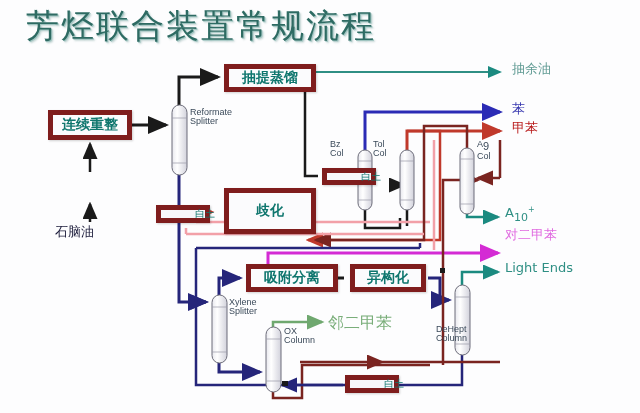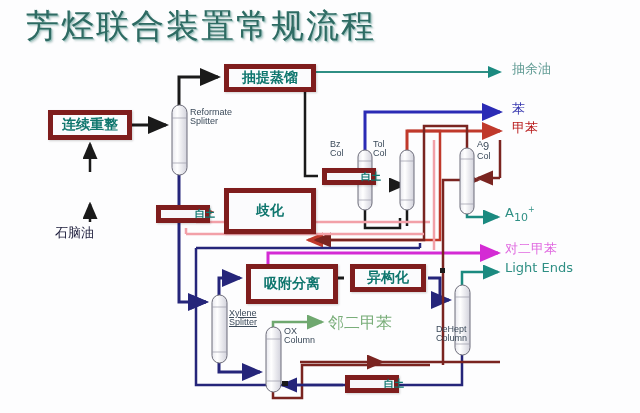--- a/index.html
+++ b/index.html
@@ -46,21 +46,21 @@
     box-sizing: border-box;
     box-shadow: 1px 1px 2px rgba(0,0,0,0.18);
     white-space: nowrap;
   }
   .procbox {
     font-size: 14px;
     font-weight: bold;
   }
   .claybox {
     font-size: 10px;
-    font-weight: bold;
+    font-weight: normal;
     background: #f7f7fa;
     padding-left: 44px;
   }
   .plainlabel {
     position: absolute;
     font-family: "DejaVu Sans", sans-serif;
     white-space: nowrap;
     line-height: 1.05;
   }
   .colname {
@@ -69,21 +69,21 @@
     font-family: "Liberation Sans", sans-serif;
   }
   .outlabel {
     font-size: 13px;
     font-family: "DejaVu Sans", sans-serif;
     text-align: right;
   }
   .feedlabel {
     font-size: 13px;
     color: #1b1b3a;
-    font-family: Liberation Sans, sans-serif;
+    font-family: Liberation Mono, monospace;
   }
   .sub {
     font-size: 11px;
     vertical-align: sub;
   }
   .sup {
     font-size: 8px;
     vertical-align: super;
   }
 </style>
@@ -317,21 +317,21 @@
 
   <div class="boxlabel procbox" style="left:48px; top:110px; width:84px; height:30px;">
     <span>连续重整</span>
   </div>
   <div class="boxlabel procbox" style="left:224px; top:64px; width:92px; height:28px;">
     <span>抽提蒸馏</span>
   </div>
   <div class="boxlabel procbox" style="left:224px; top:188px; width:92px; height:46px;">
     <span>歧化</span>
   </div>
-  <div class="boxlabel procbox" style="left:246px; top:264px; width:92px; height:40px;">
+  <div class="boxlabel procbox" style="left:246px; top:264px; width:92px; height:28px;">
     <span>吸附分离</span>
   </div>
   <div class="boxlabel procbox" style="left:350px; top:264px; width:76px; height:28px;">
     <span>异构化</span>
   </div>
 
   <div class="boxlabel claybox" style="left:156px; top:205px; width:36px; height:18px;">
     <span>白土</span>
   </div>
   <div class="boxlabel claybox" style="left:322px; top:168px; width:34px; height:17px;">
@@ -350,21 +350,21 @@
     <span>Col</span>
   </div>
   <div class="plainlabel colname" style="left:373px; top:140px;">
     <span>Tol</span><br>
     <span>Col</span>
   </div>
   <div class="plainlabel colname" style="left:477px; top:140px;">
     <span>A<span class="sub">9</span></span><br>
     <span>Col</span>
   </div>
-  <div class="plainlabel colname" style="left:229px; top:309px;text-decoration:underline;">
+  <div class="plainlabel colname" style="left:229px; top:298px;">
     <span>Xylene</span><br>
     <span>Splitter</span>
   </div>
   <div class="plainlabel colname" style="left:284px; top:327px;">
     <span>OX</span><br>
     <span>Column</span>
   </div>
   <div class="plainlabel colname" style="left:408px; top:325px;margin-left:28px;">
     <span>DeHept</span><br>
     <span>Column</span>
@@ -379,21 +379,21 @@
   </div>
   <div class="plainlabel outlabel" style="left:512px; top:102px; color:#3a3ab0;">
     <span>苯</span>
   </div>
   <div class="plainlabel outlabel" style="left:512px; top:121px; color:#b91c1c;">
     <span>甲苯</span>
   </div>
   <div class="plainlabel outlabel" style="left:505px; top:206px; color:#2f8f84;">
     <span>A<span class="sub">10</span><span class="sup">+</span></span>
   </div>
-  <div class="plainlabel outlabel" style="left:505px; top:242px; color:#e06ae0;">
+  <div class="plainlabel outlabel" style="left:505px; top:228px; color:#e06ae0;">
     <span>对二甲苯</span>
   </div>
   <div class="plainlabel outlabel" style="left:505px; top:261px; color:#2f8f84;">
     <span>Light Ends</span>
   </div>
   <div class="plainlabel outlabel" style="left:328px; top:315px; color:#7aae7a; font-size:16px;">
     <span>邻二甲苯</span>
   </div>
 
 </div>

